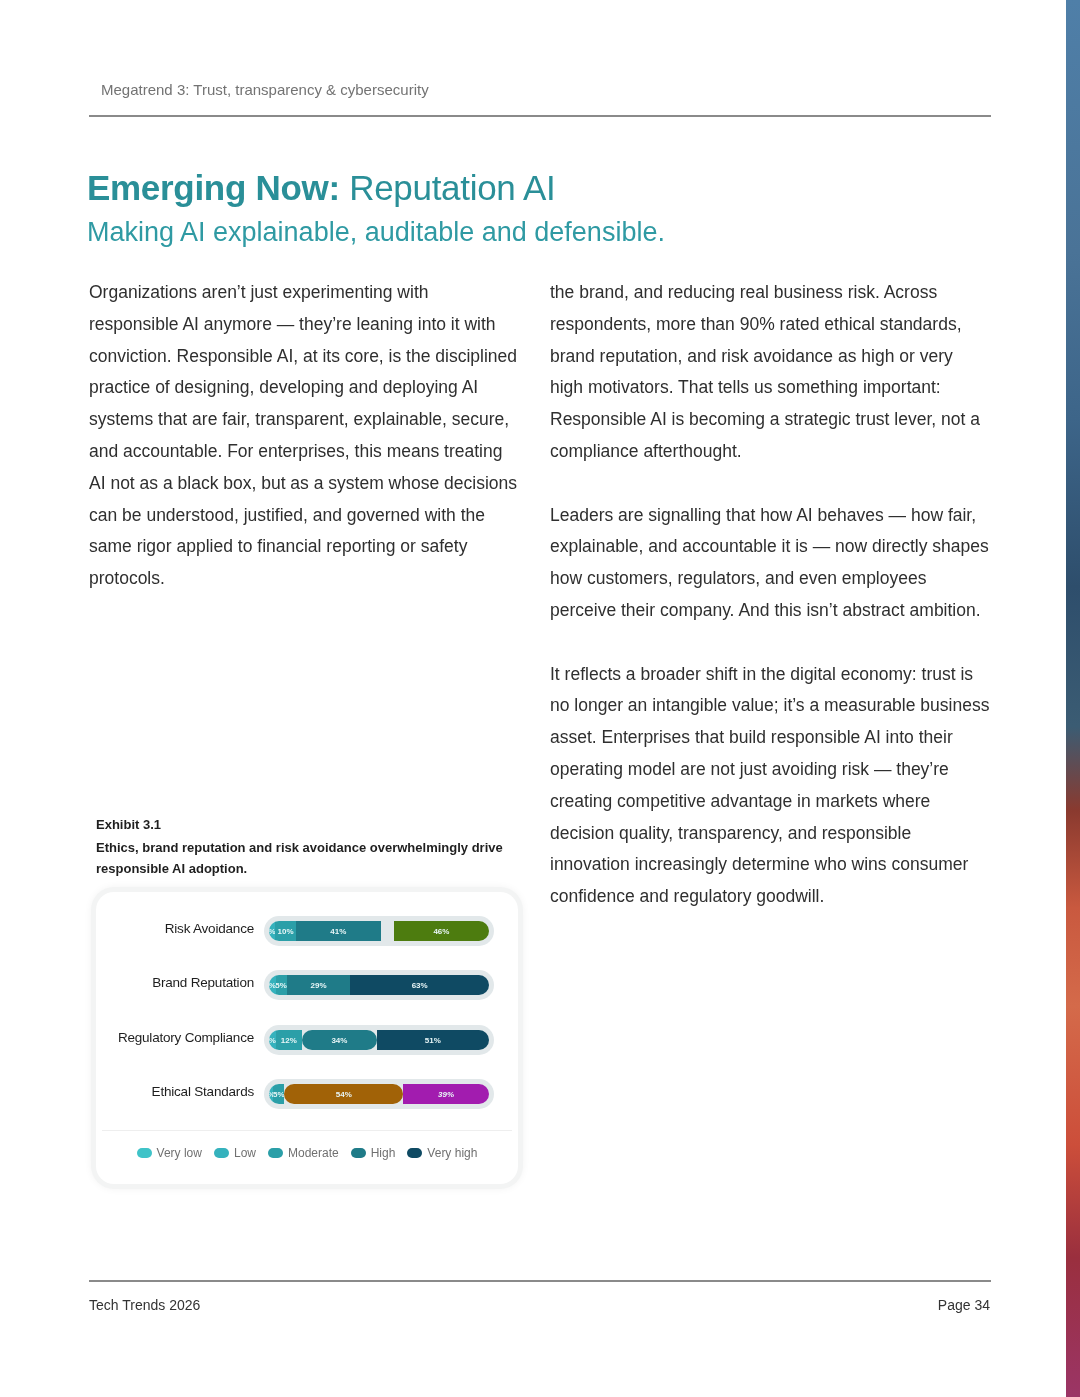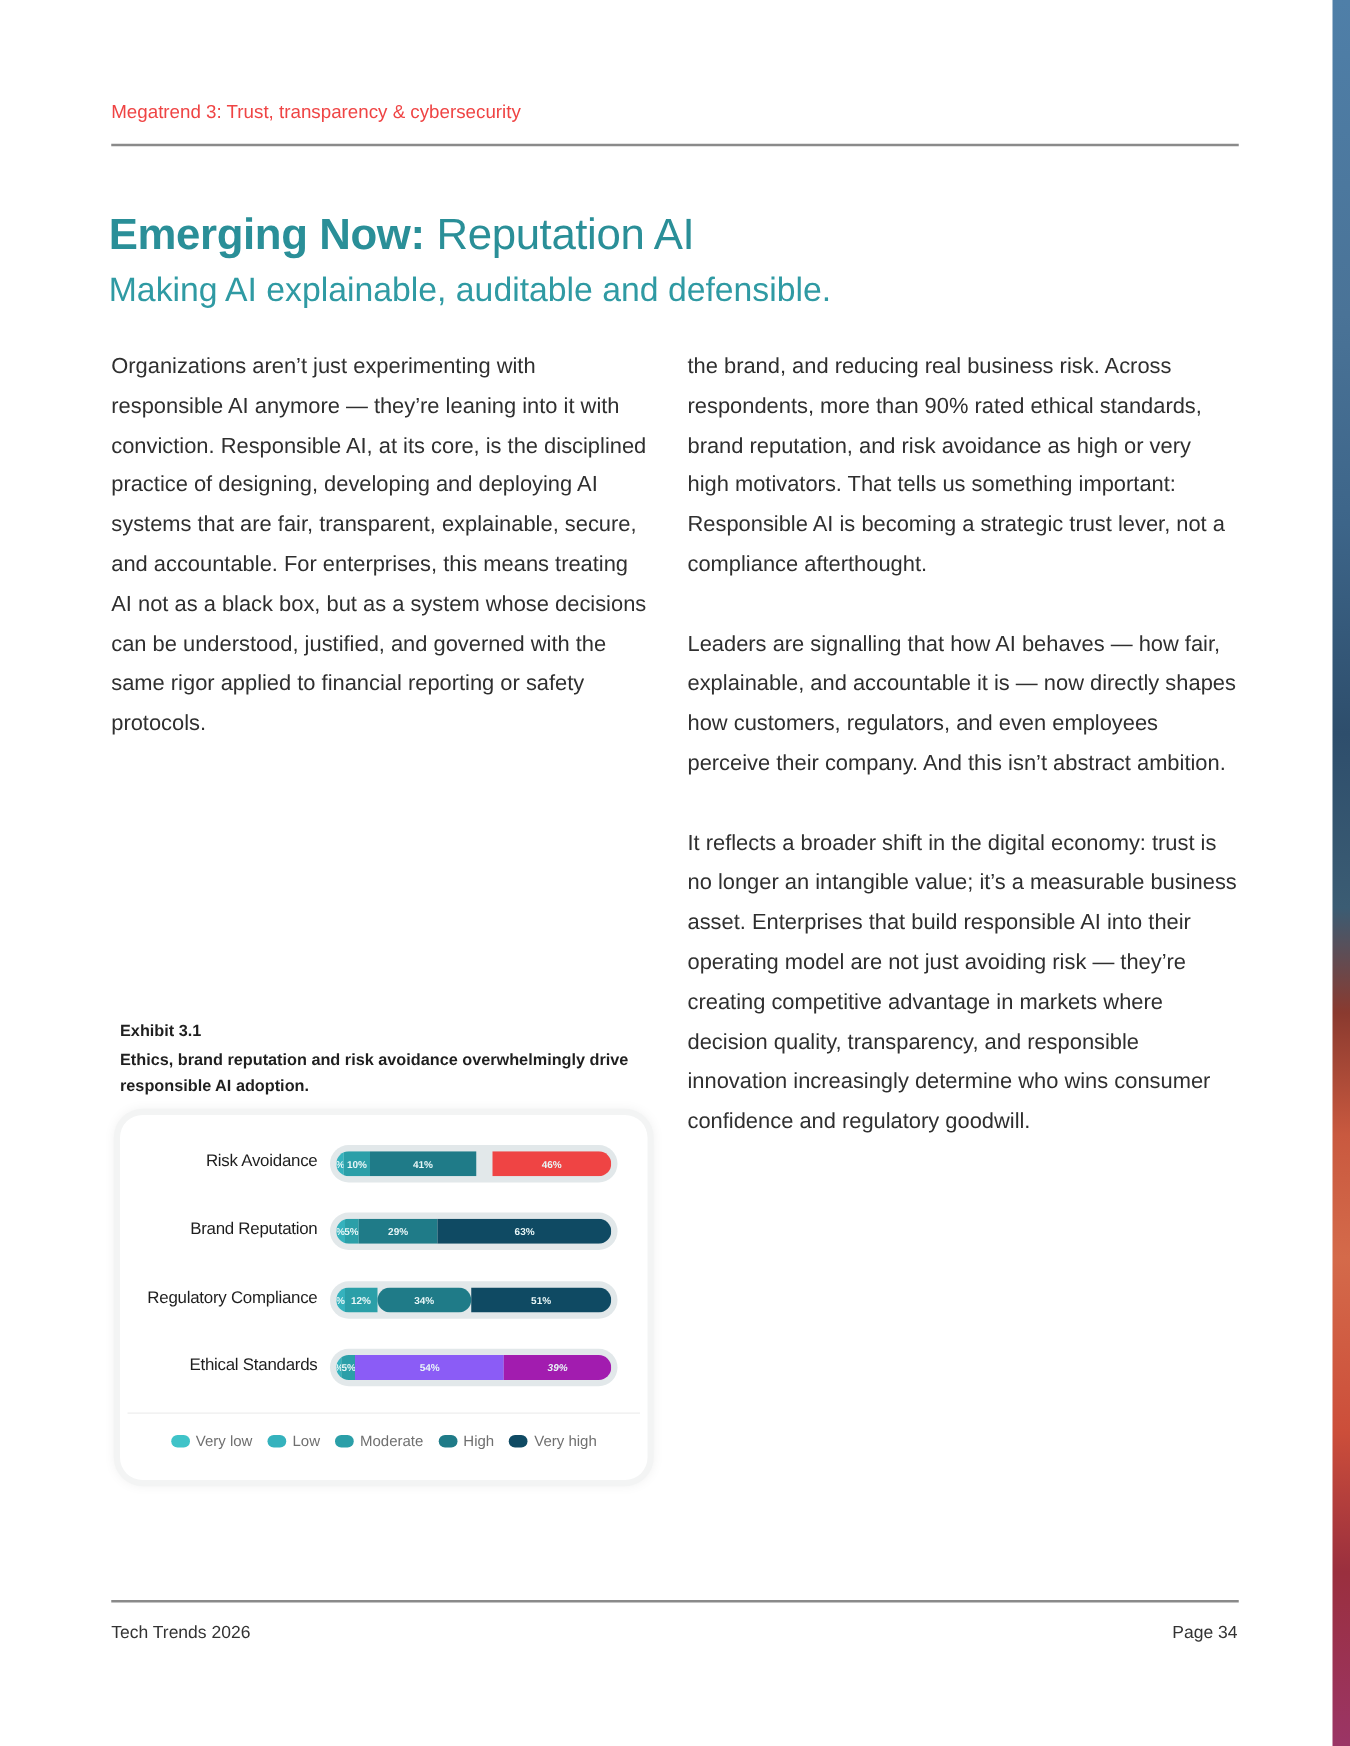--- a/index.html
+++ b/index.html
@@ -8,21 +8,21 @@
     background: #ffffff; color: #2b2b2b;
     font-family: "Liberation Sans", "DejaVu Sans", sans-serif;
   }
   .edge-strip {
     position: absolute; left: 1066px; top: 0; width: 14px; height: 1397px;
     background: linear-gradient(to bottom,
       #4f7fa8 0%, #4a7397 18%, #3d6589 30%, #2e4e6c 42%, #3b5c73 52%,
       #8a3a2f 58%, #c9593f 65%, #d46a4a 72%, #cc4e3a 82%, #9a2f3e 90%, #9b3566 100%);
   }
   .running-head {
-    position: absolute; left: 89px; top: 81px; font-size: 15px; color: #ef4444;
+    position: absolute; left: 101px; top: 81px; font-size: 15px; color: #737373;
   }
   .rule { position: absolute; left: 89px; width: 902px; height: 2px; background: #8a8a8a; }
   .rule.top { top: 115px; }
   .rule.bottom { top: 1280px; }
 
   .title {
     position: absolute; left: 87px; top: 168px; font-size: 35px; color: #2a8f98;
     letter-spacing: -0.3px; white-space: nowrap;
   }
   .title .strong { font-weight: bold; }
@@ -102,21 +102,21 @@
 
 <div class="chart-card">
   <div id="chart-rows">
       <div class="chart-row" style="top: 24px;">
         <div class="row-label">Risk Avoidance</div>
         <div class="bar-track">
           <div class="bar-inner">
             <div class="seg" style="width: 3%; background: rgb(53, 178, 189);">%</div>
             <div class="seg" style="width: 10%; background: rgb(43, 159, 168);">10%</div>
             <div class="seg" style="width: 41%; background: rgb(31, 123, 136);">41%</div>
-            <div class="seg" style="width: 46%; background: #ef4444; margin-left: 13px;">46%</div>
+            <div class="seg" style="width: 46%; background: #4d7c0f; margin-left: 13px;">46%</div>
           </div>
         </div>
       </div>
       <div class="chart-row" style="top: 78px;">
         <div class="row-label">Brand Reputation</div>
         <div class="bar-track">
           <div class="bar-inner">
             <div class="seg" style="width: 3%; background: rgb(53, 178, 189);">%</div>
             <div class="seg" style="width: 5%; background: rgb(43, 159, 168);">5%</div>
             <div class="seg" style="width: 29%; background: rgb(31, 123, 136);">29%</div>
@@ -134,21 +134,21 @@
             <div class="seg" style="width: 51%; background: rgb(15, 74, 99); text-align: center;">51%</div>
           </div>
         </div>
       </div>
       <div class="chart-row" style="top: 187px;">
         <div class="row-label">Ethical Standards</div>
         <div class="bar-track">
           <div class="bar-inner">
             <div class="seg" style="width: 2%; background: rgb(53, 178, 189);">%</div>
             <div class="seg" style="width: 5%; background: rgb(43, 159, 168);">5%</div>
-            <div class="seg" style="width: 54%; background: #8b5cf6;">54%</div>
+            <div class="seg" style="width: 54%; background: #a16207; border-radius: 10px;">54%</div>
             <div class="seg" style="width: 39%; background: #a21caf; font-style: italic;">39%</div>
           </div>
         </div>
       </div>
     </div>
   <div class="legend-divider"></div>
   <div class="legend" id="chart-legend">
       <div class="legend-item">
         <span class="legend-swatch" style="background: rgb(63, 195, 200);"></span>
         <span>Very low</span>

